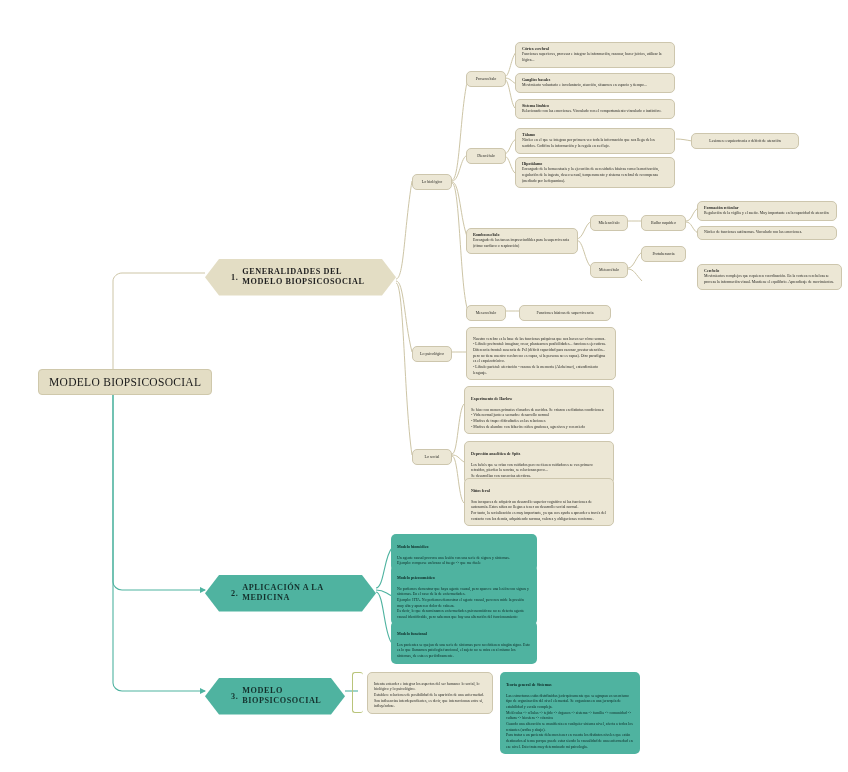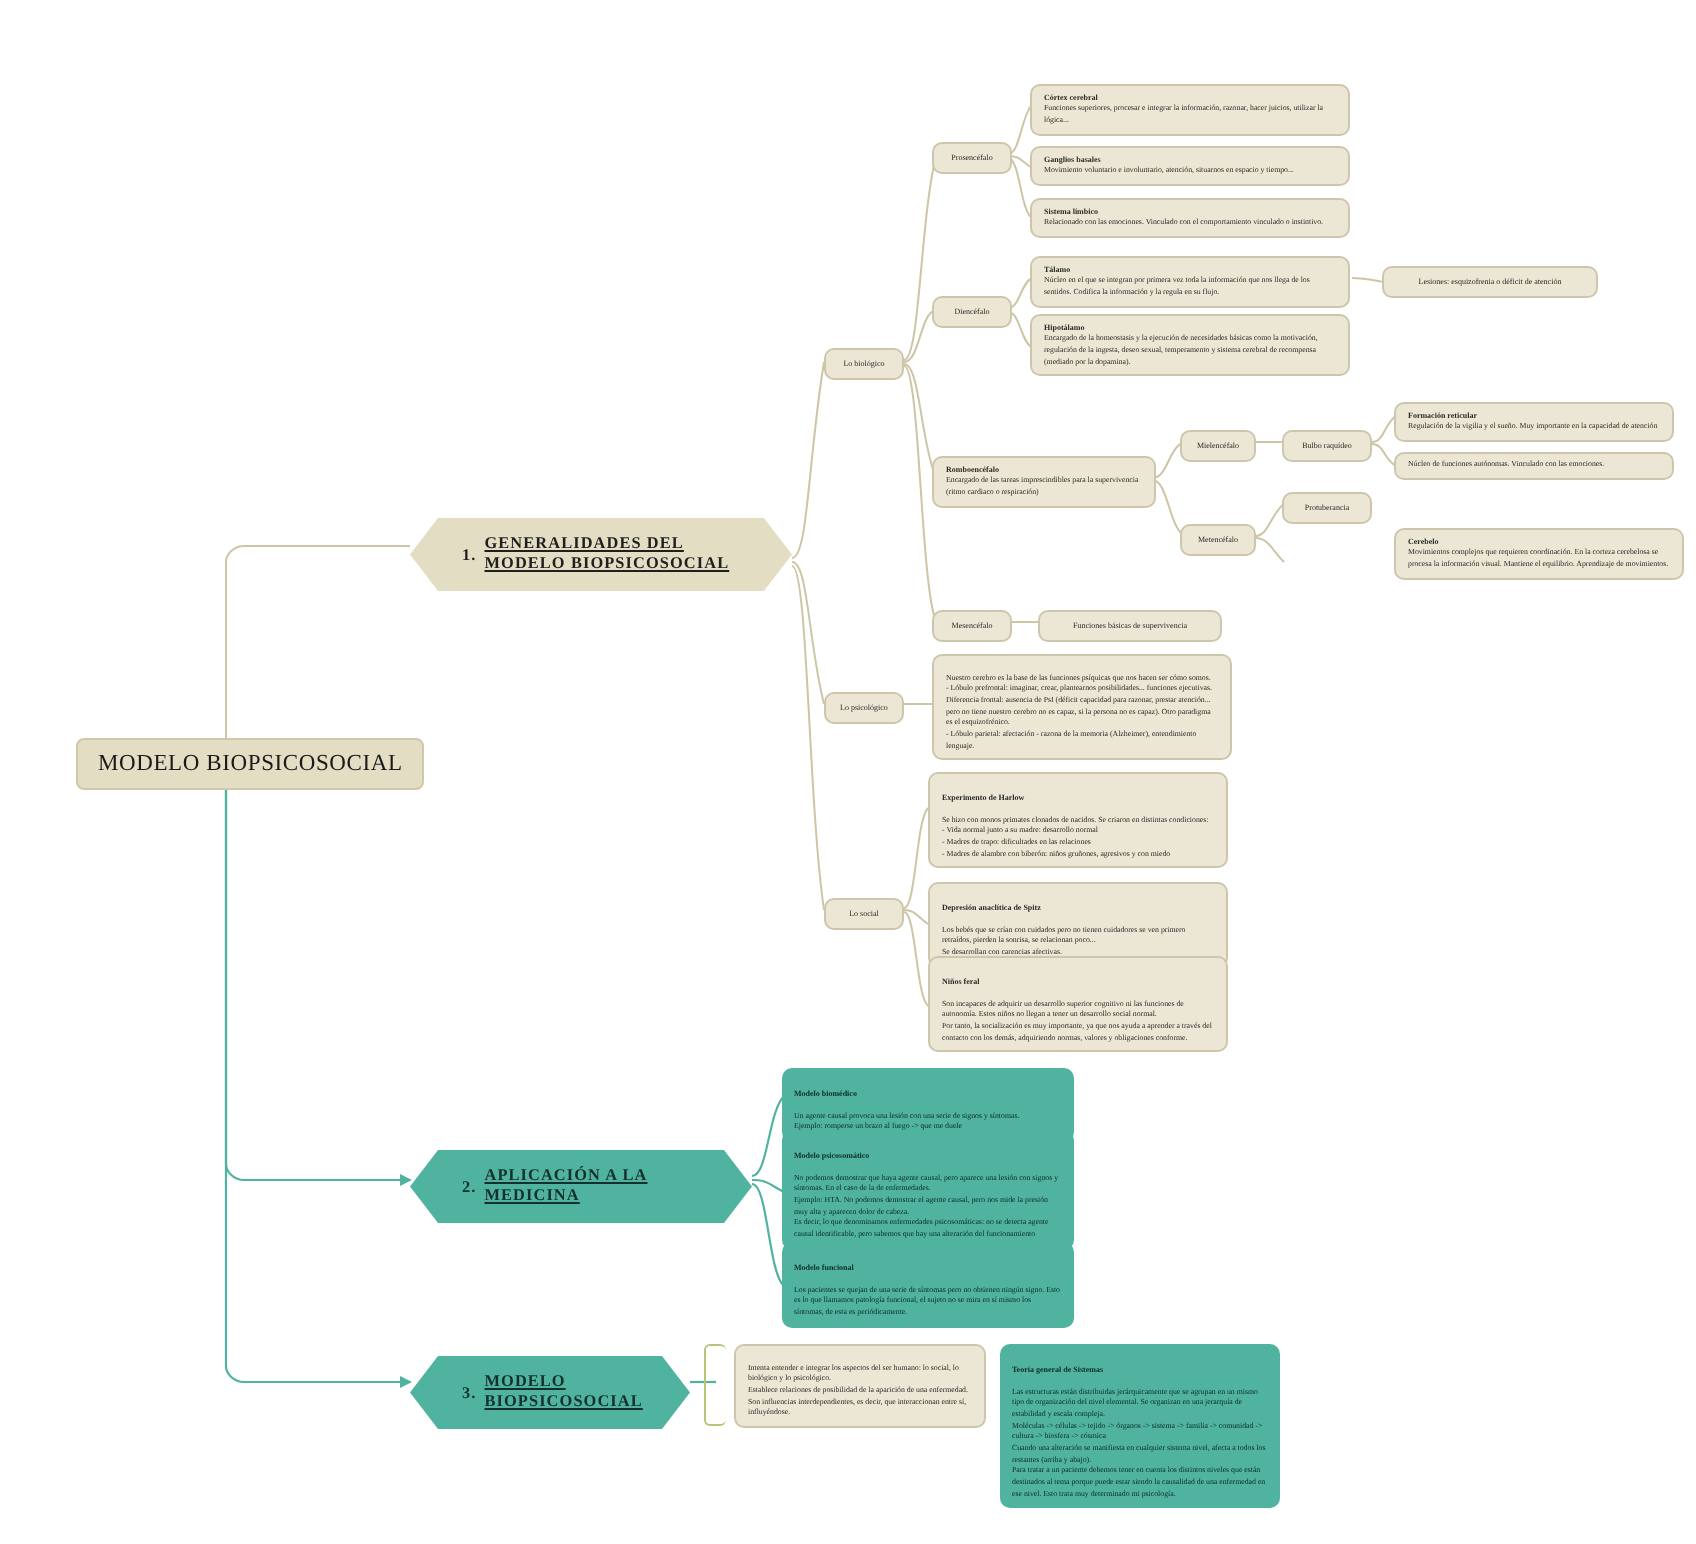--- a/index.html
+++ b/index.html
@@ -26,21 +26,21 @@
   
   .chev{
     color:#1f1f1f;font-size:8.2px;font-weight:bold;letter-spacing:.55px;
     display:flex;align-items:center;
     padding:8px 22px 8px 26px;
     clip-path:polygon(0% 50%, 14px 0%, calc(100% - 14px) 0%, 100% 50%, calc(100% - 14px) 100%, 14px 100%);
   }
   .chev.beige{background:#e3ddc4;}
   .chev.teal{background:#4fb3a0;color:#14302c;}
   .chev .num{font-size:8.2px;font-weight:bold;margin-right:4px;}
-  .chev .lbl{line-height:1.25;text-decoration:underline;}
+  .chev .lbl{line-height:1.25;}
 
   
   .pill{
     background:#ece7d5;border:1px solid #cdc6ad;border-radius:5px;
     padding:3px 6px;color:#2a2a26;
     font-size:3.9px;line-height:1.45;
   }
   .pill.tiny{font-size:4.0px;text-align:center;padding:4px 6px;}
   .pill .ttl{font-weight:bold;display:block;margin-bottom:.5px;font-size:4.0px;}
 

